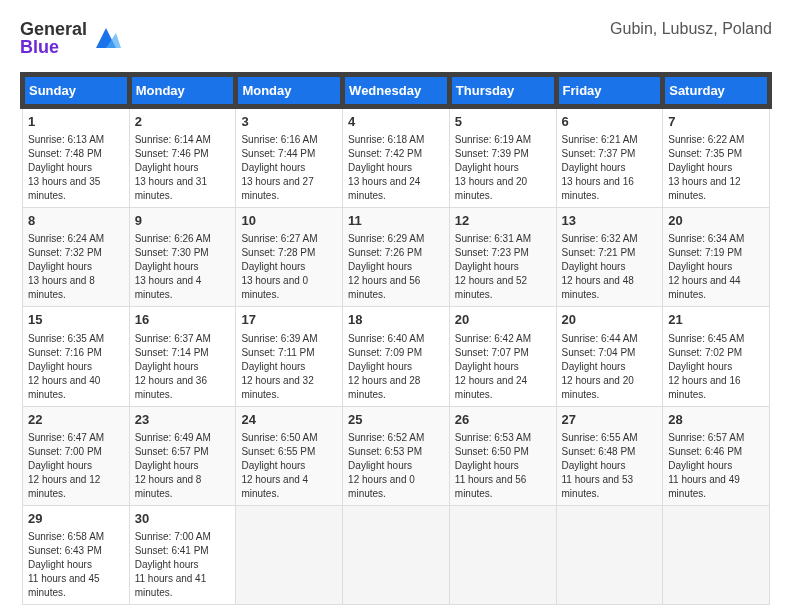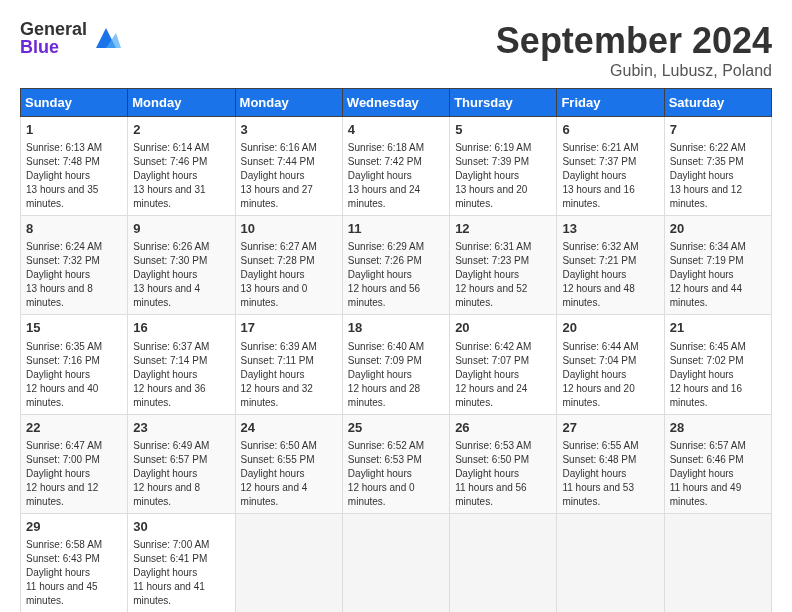--- a/index.html
+++ b/index.html
@@ -7,21 +7,21 @@
       font-family: Arial, sans-serif;
       background: #fff;
       width: 792px;
       min-height: 612px;
       padding: 20px;
     }
     .header {
       display: flex;
       justify-content: space-between;
       align-items: flex-start;
-      margin-bottom: 8px;
+      margin-bottom: 16px;
     }
     .logo {
       display: flex;
       align-items: center;
     }
     .logo-text {
       display: flex;
       flex-direction: column;
       line-height: 1;
     }
@@ -57,21 +57,21 @@
       border-collapse: collapse;
       font-size: 10px;
     }
     .calendar th {
       background-color: #1a73e8;
       color: white;
       padding: 6px 4px;
       text-align: left;
       font-size: 13px;
       font-weight: bold;
-      border: 1px solid #404040;
+      border: 5px solid #404040;
     }
     .calendar td {
       vertical-align: top;
       padding: 4px 5px;
       border: 1px solid #ddd;
       width: calc(100% / 7);
       min-height: 80px;
       background: #fff;
       color: #333;
       line-height: 1.4;
@@ -101,21 +101,20 @@
     <div class="logo-text">
       <span class="logo-general">General</span>
       <span class="logo-blue">Blue</span>
     </div>
     <svg class="logo-icon" viewBox="0 0 30 30">
       <polygon points="5,25 15,5 25,25" fill="#1a73e8"></polygon>
       <polygon points="15,25 25,10 30,25" fill="#4dabf7" opacity="0.7"></polygon>
     </svg>
   </div>
   <div class="title-section">
-    <div class="month-title">September 2024</div>
     <div class="location">Gubin, Lubusz, Poland</div>
   </div>
 </div>
 
 <table class="calendar">
   <thead>
     <tr>
     <th>Sunday</th>
         <th>Monday</th>
         <th>Monday</th>

